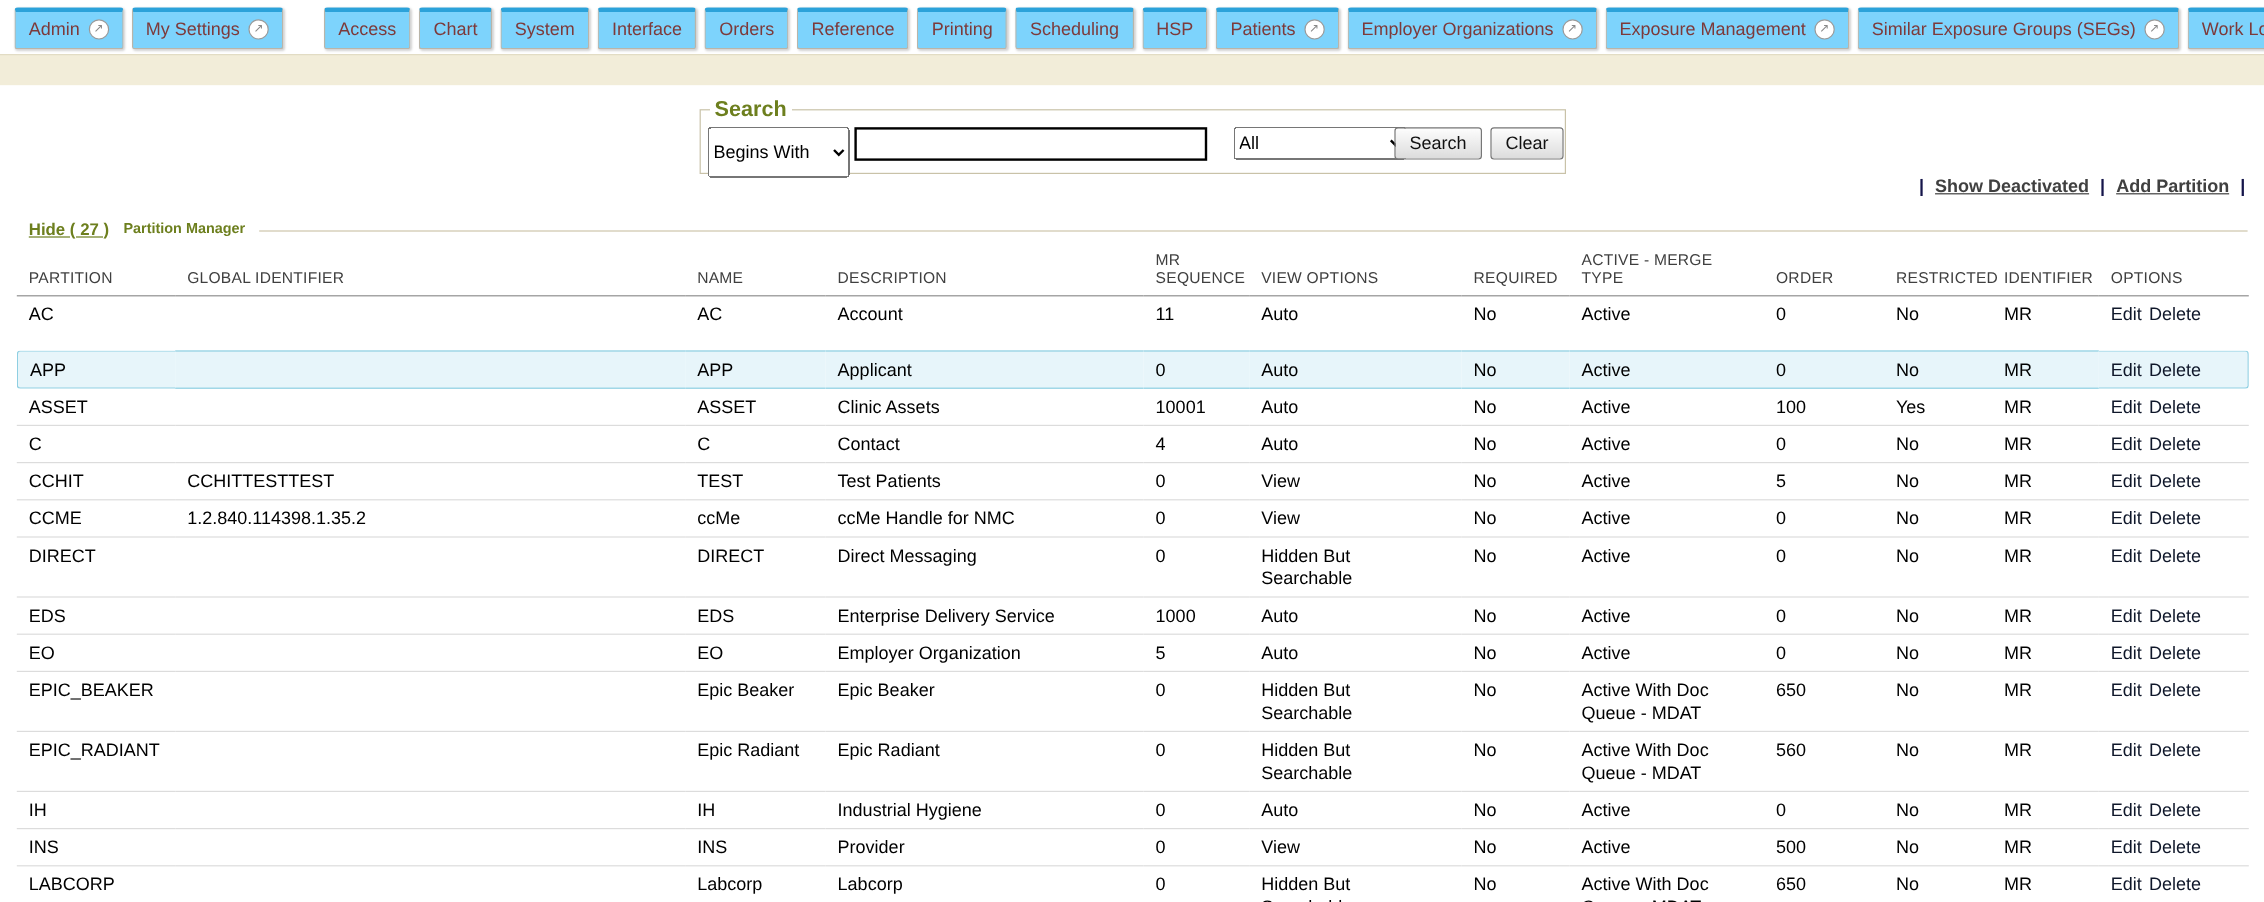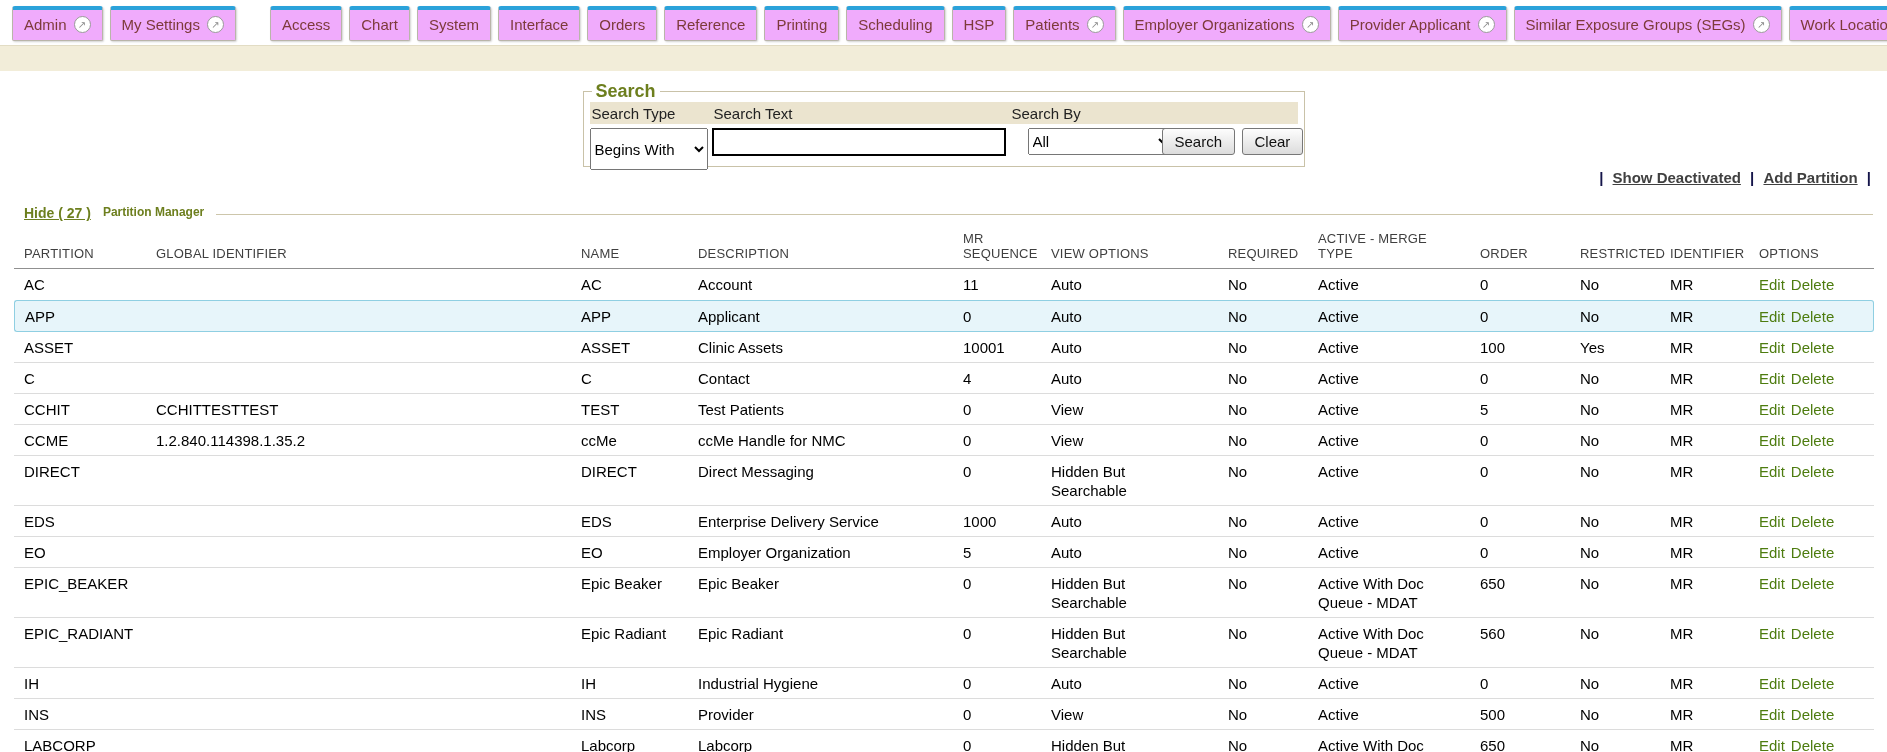--- a/index.html
+++ b/index.html
@@ -2,21 +2,21 @@
 <html style="--accent_blue: #2ba2da; --tab_text: #7d3a3a; --band_beige: #f2edd9; --label_beige: #ebe4cf; --olive_green: #6d7f1e; --highlight_bg: #e7f5fa; --highlight_border: #8fcfe2;"><head>
 <meta charset="utf-8">
 <style>
   * { margin:0; padding:0; box-sizing:border-box; }
   html,body { width:1887px; height:752px; overflow:hidden; background:#fff;
     font-family:"Liberation Sans", sans-serif; }
 
   
   .nav { display:flex; align-items:flex-start; padding:6px 10px 0 12px; background:#fff; }
   .tab { display:flex; align-items:flex-start; gap:7px; white-space:nowrap;
-    background:#f0abfc; color:var(--tab_text,#7d3a3a); font-size:15px; cursor:pointer;
+    background:#7dd3fc; color:var(--tab_text,#7d3a3a); font-size:15px; cursor:pointer;
     border:1px solid #b9b5a9; border-top:4px solid var(--accent_blue,#2ba2da);
     border-radius:3px 3px 2px 2px; padding:6px 11px 7px; margin-right:7px;
     box-shadow:1px 1px 2px rgba(0,0,0,.18); }
   .tab:nth-child(2) { margin-right:34px; }
   .popout { width:17px; height:17px; border:1px solid #9a9a9a; border-radius:50%;
     color:#8a8a8a; font-size:10px; line-height:1; display:inline-flex;
     align-items:center; justify-content:center; background:#fff; }
 
   
   .band { height:26px; background:var(--band_beige,#f2edd9); border-top:1px solid #e2dcc4;
@@ -75,22 +75,22 @@
   .grid td span { display:inline-block; }
   .grid td:nth-child(6) span { max-width:100px; }
   .grid td:nth-child(8) span { max-width:118px; }
   tr.hl td { background:var(--highlight_bg,#e7f5fa);
     border-top:1px solid var(--highlight_border,#8fcfe2);
     border-bottom:1px solid var(--highlight_border,#8fcfe2); }
   tr.hl td:first-child { border-left:1px solid var(--highlight_border,#8fcfe2);
     border-radius:3px 0 0 3px; }
   tr.hl td:last-child { border-right:1px solid var(--highlight_border,#8fcfe2);
     border-radius:0 3px 3px 0; }
-  tr.pre-hl td { border-bottom:0; padding-bottom:6px; }
-  .opt-link { color:#4d7c0f; text-decoration:none; margin-right:6px; cursor:pointer;text-align:center; }
+  tr.pre-hl td { border-bottom:0; padding-bottom:20px; }
+  .opt-link { color:#0f172a; text-decoration:none; margin-right:6px; cursor:pointer;text-align:center; }
 </style>
 </head>
 <body>
 
 <div class="nav">
     <div class="tab">
       <span>Admin</span>
       <span class="popout">↗</span>
     </div>
     <div class="tab">
@@ -126,42 +126,37 @@
     </div>
     <div class="tab">
       <span>Patients</span>
       <span class="popout">↗</span>
     </div>
     <div class="tab">
       <span>Employer Organizations</span>
       <span class="popout">↗</span>
     </div>
     <div class="tab">
-      <span>Provider Applicant</span>
+      <span>Exposure Management</span>
       <span class="popout">↗</span>
     </div>
     <div class="tab">
       <span>Similar Exposure Groups (SEGs)</span>
       <span class="popout">↗</span>
     </div>
     <div class="tab">
       <span>Work Locations</span>
     </div>
   </div>
 
 <div class="band"></div>
 
 <div class="search-area">
   <fieldset class="search-box">
     <legend>Search</legend>
-    <div class="labels-row">
-      <span class="s-lbl lbl-type">Search Type</span>
-      <span class="s-lbl lbl-text">Search Text</span>
-      <span class="s-lbl lbl-by">Search By</span>
-    </div>
     <div class="controls-row">
       <select class="sel-type">
         <option>Begins With</option>
       </select>
       <input class="txt" type="text" value="" style="">
       <select class="sel-by">
         <option>All</option>
       </select>
       <button class="btn btn-search">Search</button>
       <button class="btn btn-clear">Clear</button>

